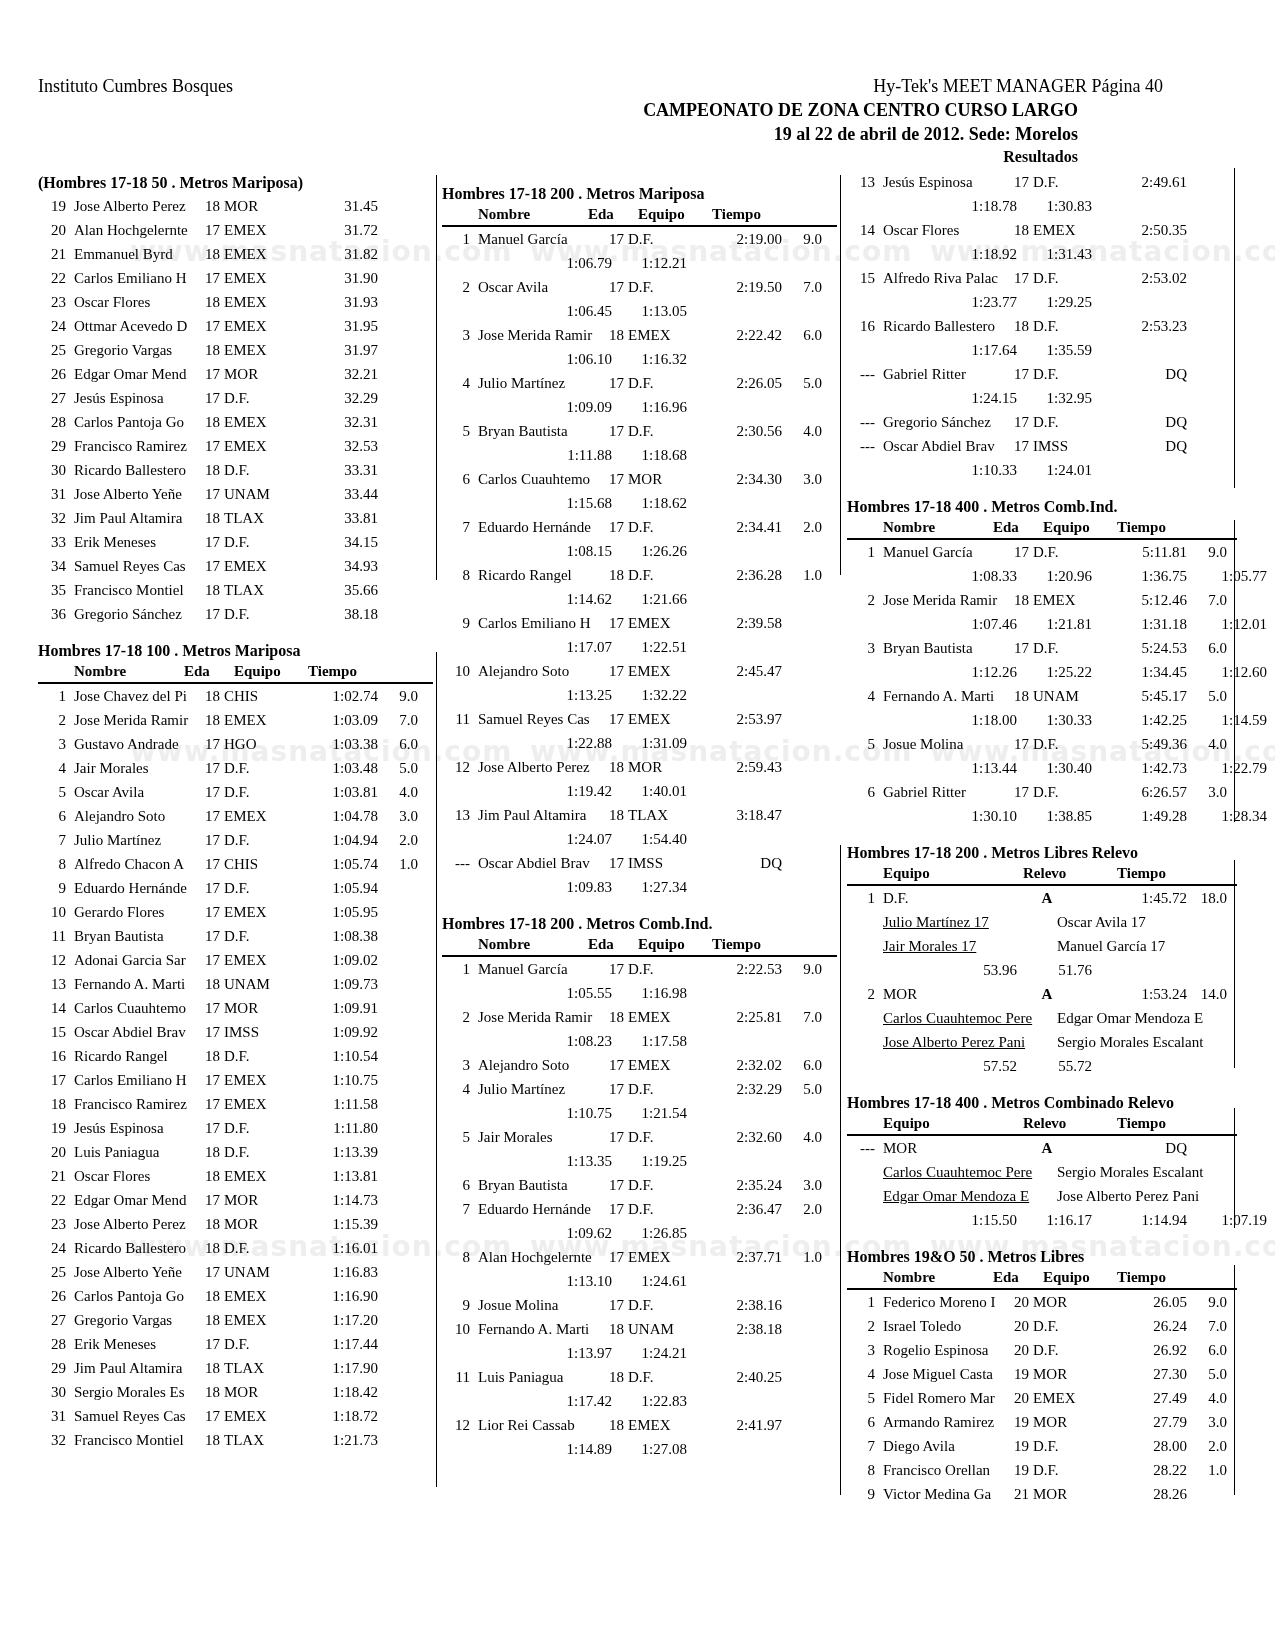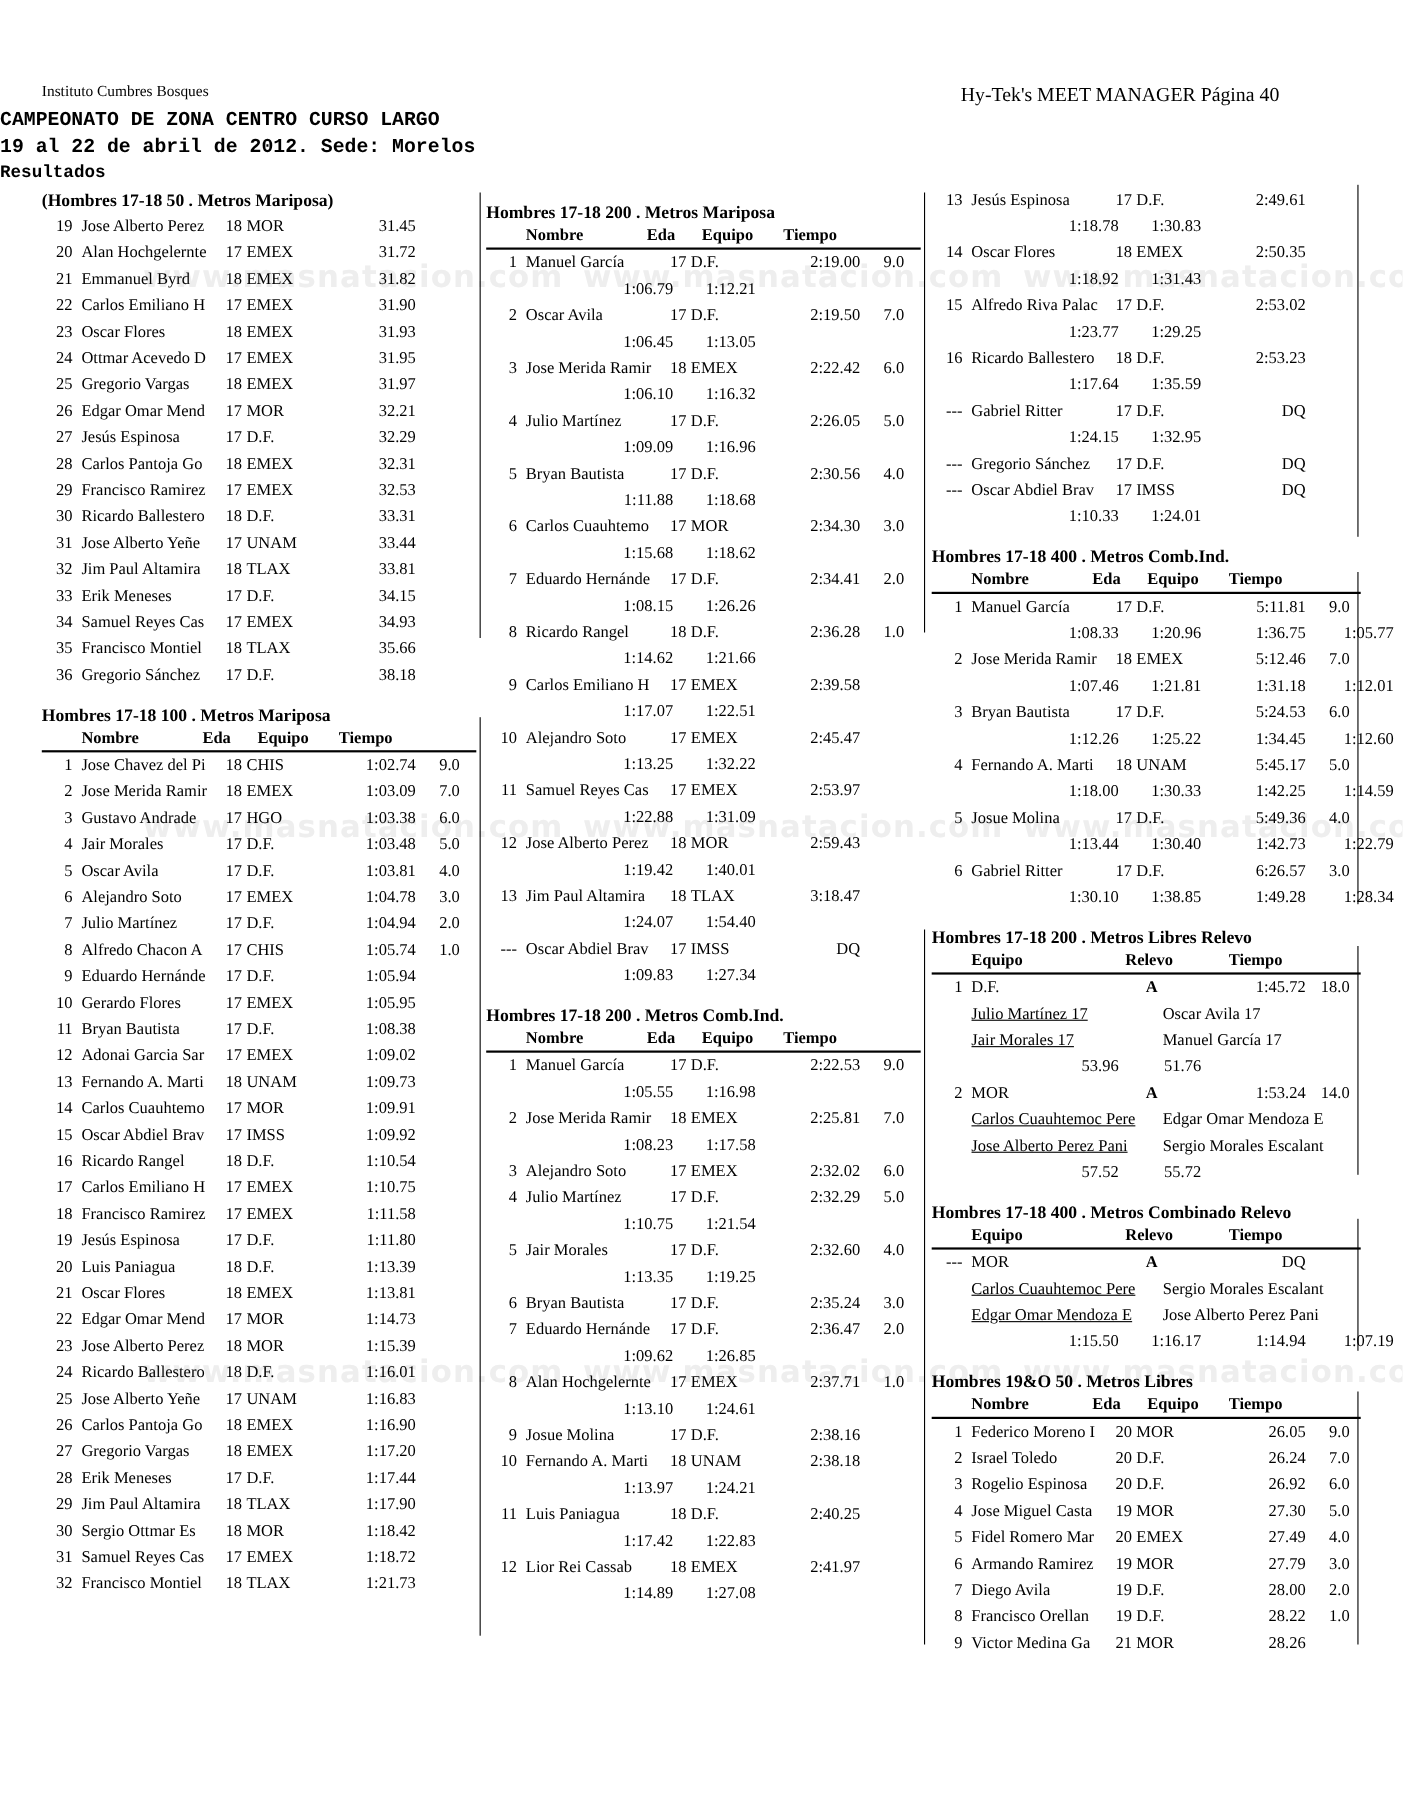--- a/index.html
+++ b/index.html
@@ -1,20 +1,20 @@
 <!DOCTYPE html>
 <html><head>
 <meta charset="utf-8">
 <style>
   html,body{margin:0;padding:0;background:#fff;}
   body{width:1275px;height:1650px;position:relative;overflow:hidden;
        font-family:"Liberation Serif","DejaVu Serif",serif;color:#000;}
-  .hdr-left{position:absolute;left:38px;top:76px;font-size:14px;}
+  .hdr-left{position:absolute;left:38px;top:76px;font-size:18px;}
   .hdr-right{position:absolute;right:112px;top:76px;font-size:18px;}
-  .title{position:absolute;left:0;width:1078px;text-align:left;font-weight:bold;font-family:Liberation Mono, monospace;}
+  .title{position:absolute;left:0;width:1078px;text-align:right;font-weight:bold;}
   .t1{top:100px;font-size:18px;}
   .t2{top:124px;font-size:18px;}
   .t3{top:148px;font-size:16px;}
   .col{position:absolute;top:0;}
   .col1{left:38px;width:395px;}
   .col2{left:442px;width:395px;}
   .col3{left:847px;width:390px;}
   .vline{position:absolute;width:1px;background:#000;}
   .evt-title{font-weight:bold;font-size:16px;height:22px;line-height:22px;white-space:nowrap;}
   .colhdr{position:relative;height:20px;font-weight:bold;font-size:15px;border-bottom:2px solid #000;}
@@ -450,21 +450,21 @@
       <div class="row">
         <span class="pl">29</span>
         <span class="nm">Jim Paul Altamira</span>
         <span class="ag">18</span>
         <span class="tm">TLAX</span>
         <span class="ti">1:17.90</span>
         <span class="pt"></span>
       </div>
       <div class="row">
         <span class="pl">30</span>
-        <span class="nm">Sergio Ottmar Es</span>
+        <span class="nm">Sergio Morales Es</span>
         <span class="ag">18</span>
         <span class="tm">MOR</span>
         <span class="ti">1:18.42</span>
         <span class="pt"></span>
       </div>
       <div class="row">
         <span class="pl">31</span>
         <span class="nm">Samuel Reyes Cas</span>
         <span class="ag">17</span>
         <span class="tm">EMEX</span>

